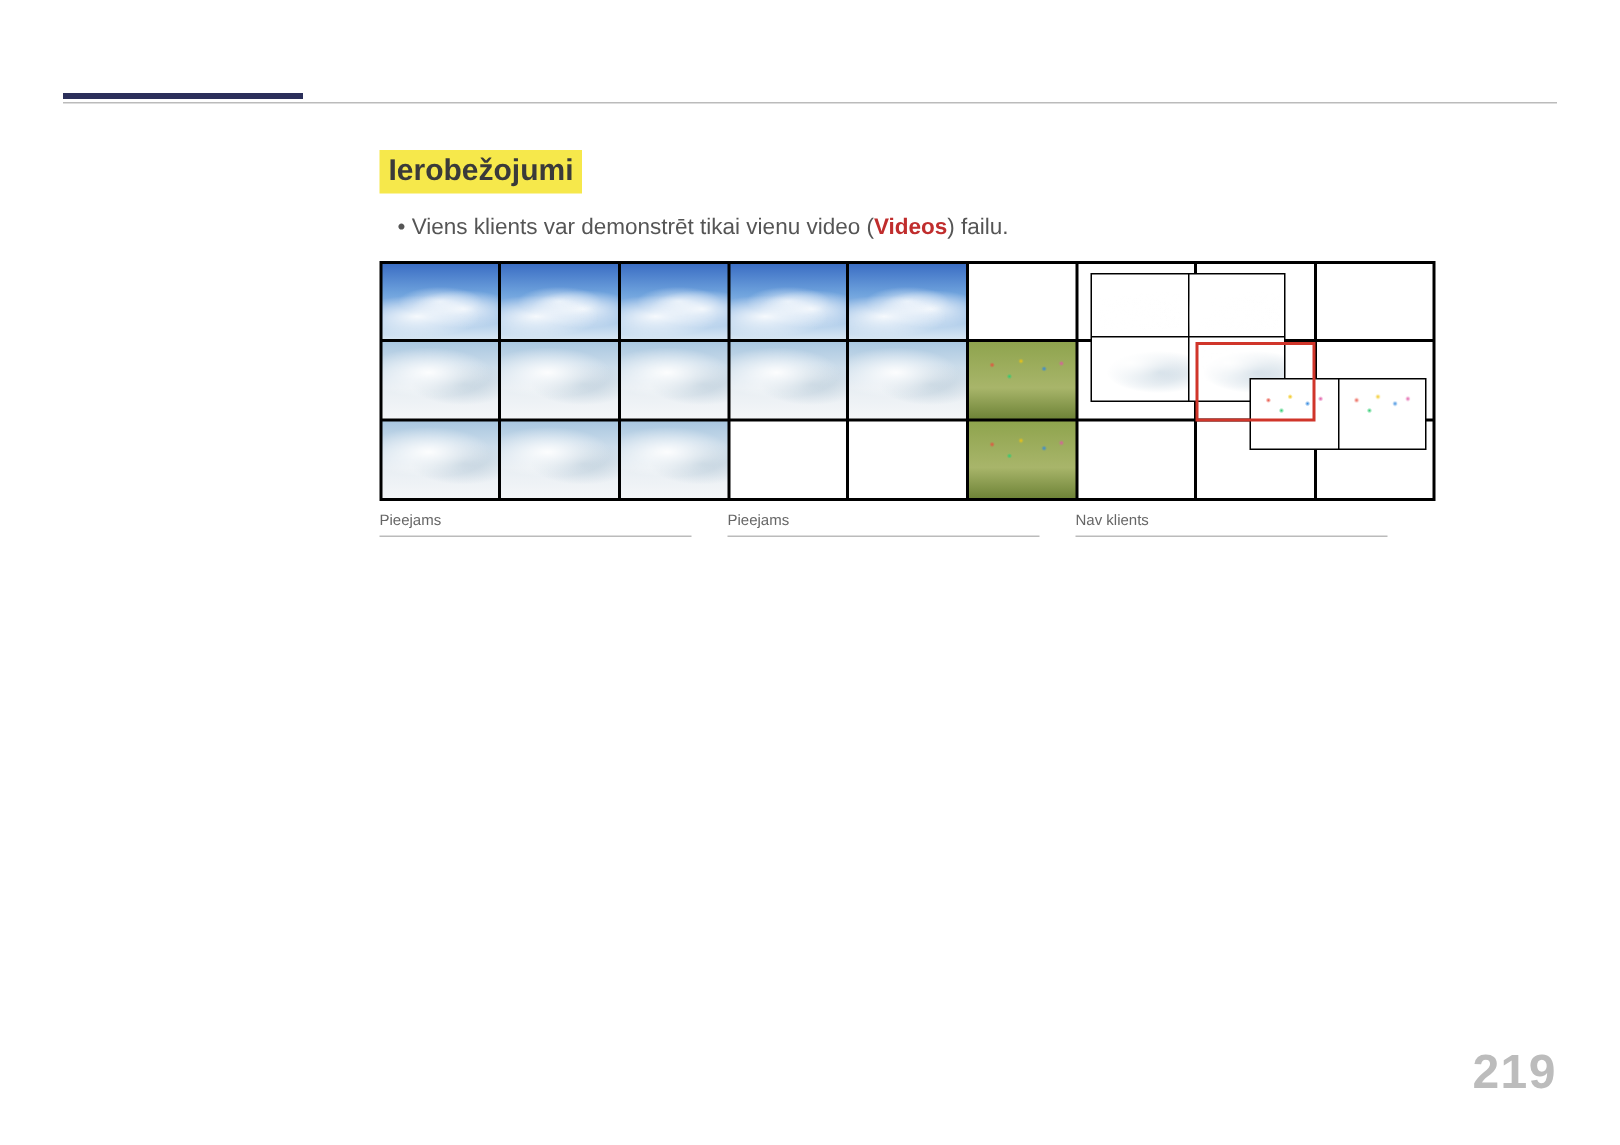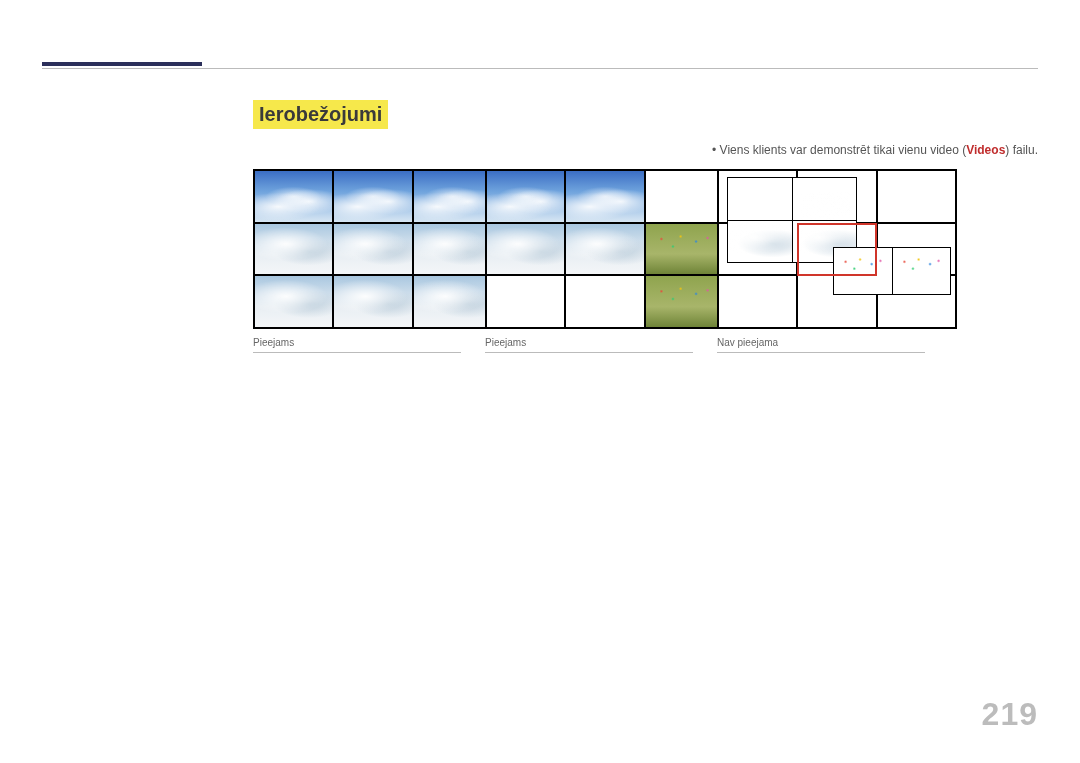--- a/index.html
+++ b/index.html
@@ -36,27 +36,26 @@
   .heading {
     display: inline-block;
     background: #f6e84b;
     color: #3a3a3a;
     font-weight: bold;
     font-size: 20px;
     padding: 3px 6px;
     margin-bottom: 12px;
   }
   .bullet {
-    font-size: 12px;
+    font-size: 15px;
     color: #555;
     padding-left: 20px;
     text-indent: -8px;
     margin-bottom: 6px;
     line-height: 1.5;
-    text-align: right;
   }
   .bullet::before {
     content: "• ";
   }
   .note-block {
     padding-left: 32px;
     position: relative;
     margin-bottom: 18px;
   }
   .note-dash {
@@ -235,20 +234,20 @@
           <div class="mc cloud"></div>
         </div>
 
         <div class="mini" style="left:116px; top:78px; width:118px; height:48px; grid-template-columns:1fr 1fr; grid-template-rows:1fr; gap:1px;">
           <div class="mc field"></div>
           <div class="mc field"></div>
         </div>
 
         <div class="red-box" style="left:80px; top:54px; width:80px; height:53px;"></div>
       </div>
-      <div class="caption">Nav pieejama</div>
+      <div class="caption">Nav klients</div>
       <hr class="caption-rule">
     </div>
 
   </div>
 </div>
 
 <div class="page-num">219</div>
 
 </body></html>

